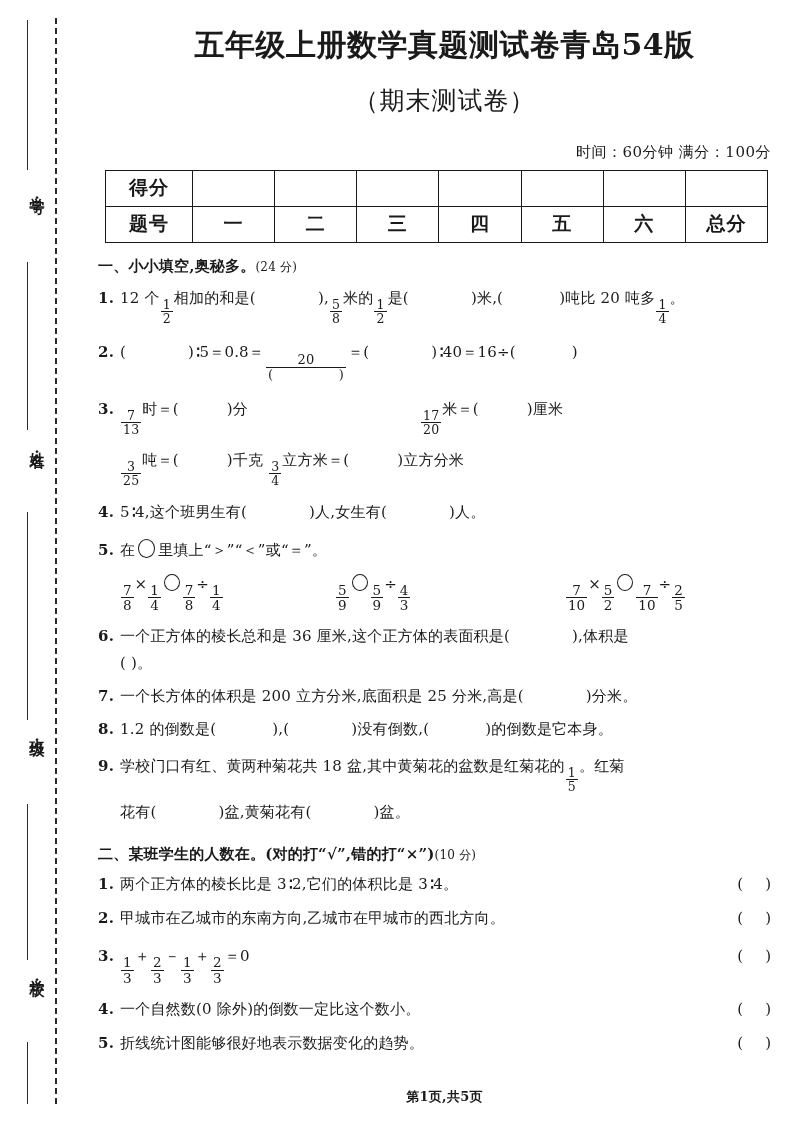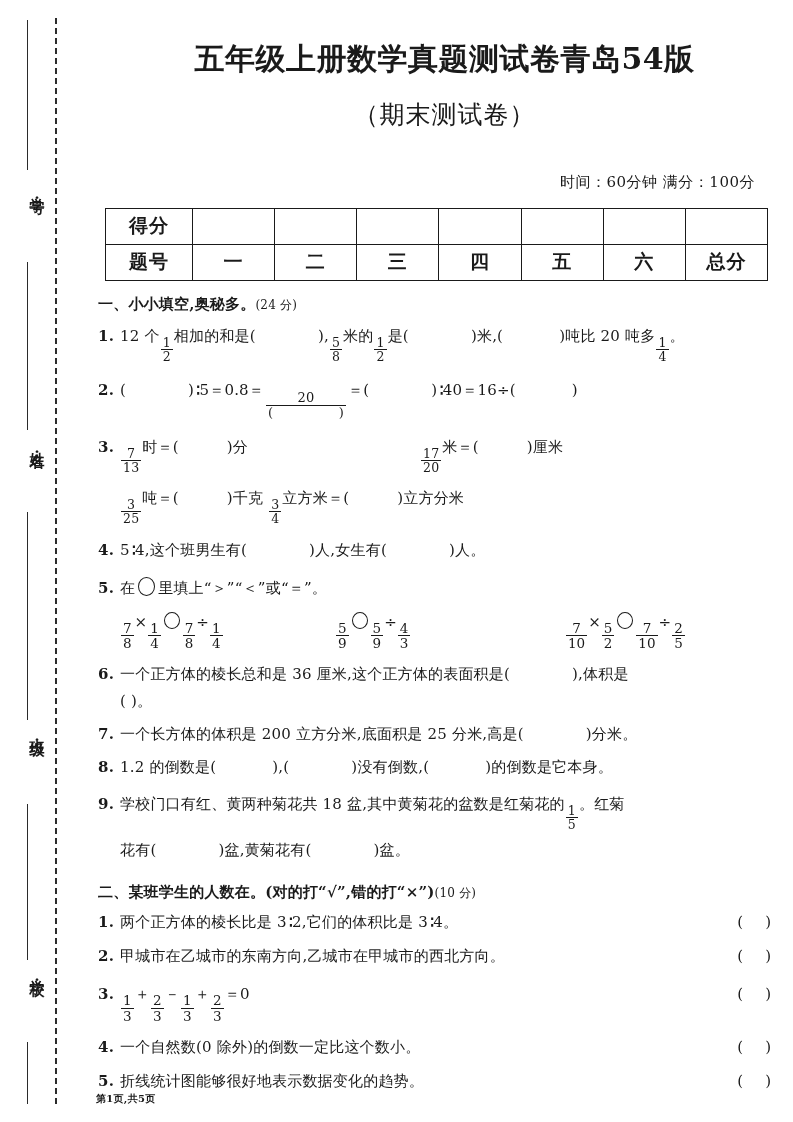--- a/index.html
+++ b/index.html
@@ -57,39 +57,39 @@
   #sheet {
     position: absolute;
     left: 96px;
     top: 0;
     width: 697px;
     height: 1122px;
   }
 
   .title {
     margin: 0;
-    padding-top: 40px;
+    padding-top: 26px;
     text-align: center;
     font-size: 30px;
     font-weight: 700;
     letter-spacing: 0.5px;
     line-height: 1.25;
     font-family: "DejaVu Serif", "Liberation Serif", serif;
   }
   .subtitle {
     margin: 0;
     padding-top: 20px;
     text-align: center;
     font-size: 25px;
     font-weight: 400;
     letter-spacing: 1px;
   }
 
   .meta-line {
-    margin: 16px;
+    margin: 0;
     padding-top: 26px;
     padding-right: 22px;
     text-align: right;
     font-size: 15px;
     letter-spacing: 0.5px;
   }
 
   
   .score-table {
     margin: 8px 22px 0 9px;
@@ -241,21 +241,22 @@
     letter-spacing: 0;
   }
   .tf .paren .sp { display: inline-block; width: 22px; }
 
   
   .footer {
     position: absolute;
     left: 0;
     bottom: 16px;
     width: 697px;
-    font-size: 10px;
+    text-align: center;
+    font-size: 13px;
     font-weight: 700;
     letter-spacing: 0.3px;
   }
 </style>
 </head>
 <body>
 
 <div id="margin-col">
   <div class="dashed-line"></div>
 

